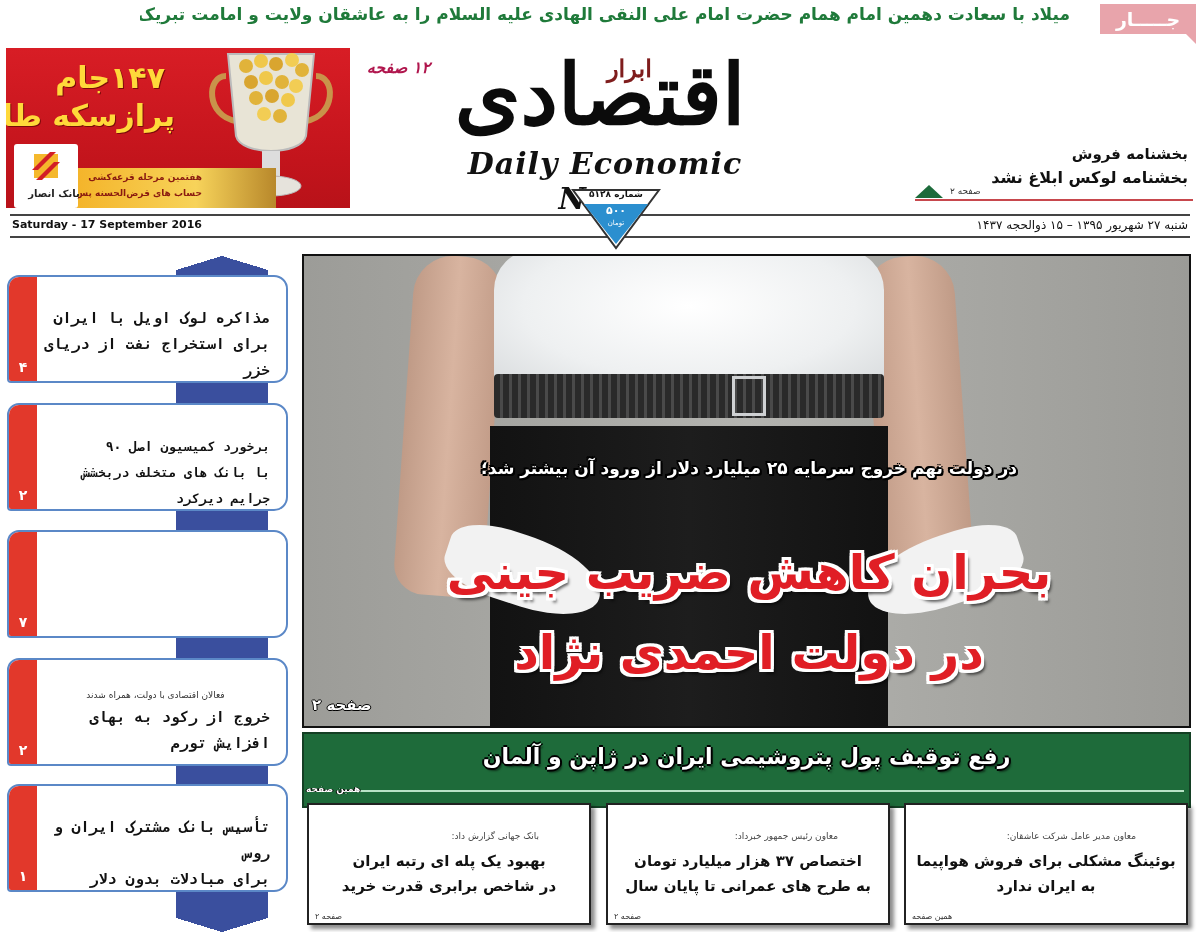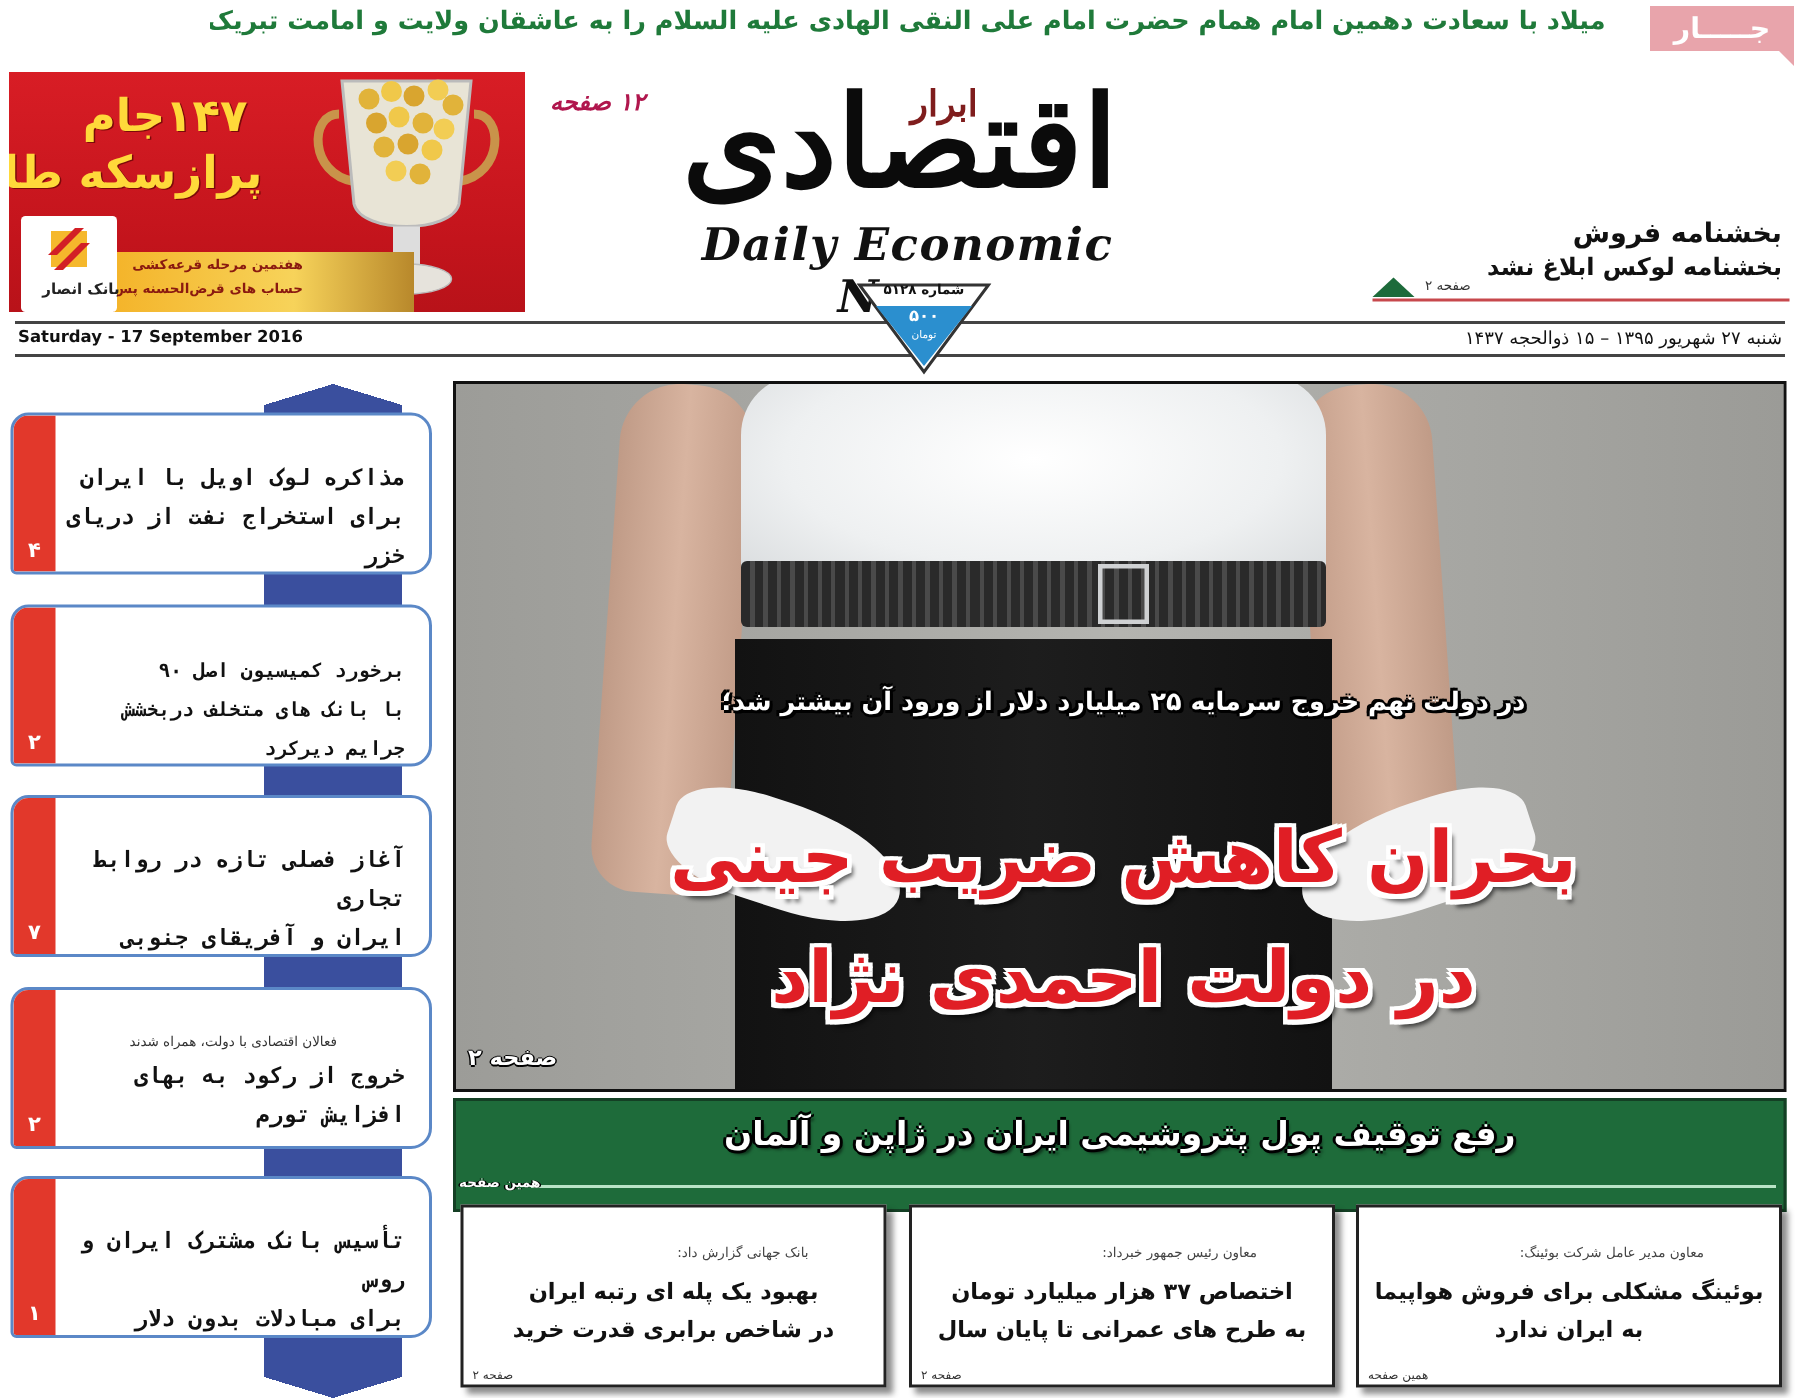--- a/index.html
+++ b/index.html
@@ -103,21 +103,21 @@
   .issue-currency {
     left: 583px; top: 219px; width: 66px; text-align: center;
     font-size: 7px; color: #fff; direction: rtl;
   }
 
   
   .teaser-1, .teaser-2 {
     right: 12px; direction: rtl; text-align: right; font-weight: bold; color: #111;
     white-space: nowrap;
   }
-  .teaser-1 { top: 145px; font-size: 18px; }
+  .teaser-1 { top: 145px; font-size: 15px; }
   .teaser-2 { top: 168px; font-size: 16px; }
   .teaser-page {
     left: 950px; top: 186px; font-size: 9px; color: #333; direction: rtl;
   }
   .teaser-tri {
     left: 915px; top: 185px; width: 0; height: 0;
     border-left: 14px solid transparent; border-right: 14px solid transparent;
     border-bottom: 13px solid #1d6b3b;
   }
   .teaser-rule {
@@ -350,22 +350,20 @@
 </div>
 <div class="side-card" style="top:403px;">
   <div class="tab"></div>
   <div class="num">۲</div>
   <div class="title" style="white-space:pre-line; font-size:13px;">برخورد کمیسیون اصل ۹۰
 با بانک های متخلف دربخشش جرایم دیرکرد</div>
 </div>
 <div class="side-card" style="top:530px;">
   <div class="tab"></div>
   <div class="num">۷</div>
-  <div class="title" style="white-space:pre-line;">آغاز فصلی تازه در روابط تجاری
-ایران و آفریقای جنوبی</div>
 </div>
 <div class="side-card" style="top:658px;">
   <div class="tab"></div>
   <div class="num">۲</div>
   <div class="kicker">فعالان اقتصادی با دولت، همراه شدند</div>
   <div class="title with-kicker">خروج از رکود به بهای افزایش تورم</div>
 </div>
 <div class="side-card" style="top:784px;">
   <div class="tab"></div>
   <div class="num">۱</div>
@@ -399,17 +397,17 @@
 در شاخص برابری قدرت خرید</div>
   <div class="page">صفحه ۲</div>
 </div>
 <div class="bottom-card" style="left:606px;">
   <div class="kicker">معاون رئیس جمهور خبرداد:</div>
   <div class="title" style="white-space:pre-line;">اختصاص ۳۷ هزار میلیارد تومان
 به طرح های عمرانی تا پایان سال</div>
   <div class="page">صفحه ۲</div>
 </div>
 <div class="bottom-card" style="left:904px;">
-  <div class="kicker">معاون مدیر عامل شرکت بوئینگ:</div>
+  <div class="kicker">معاون مدیر عامل شرکت عاشقان:</div>
   <div class="title" style="white-space:pre-line;">بوئینگ مشکلی برای فروش هواپیما
 به ایران ندارد</div>
   <div class="page">همین صفحه</div>
 </div>
 
 </body></html>

